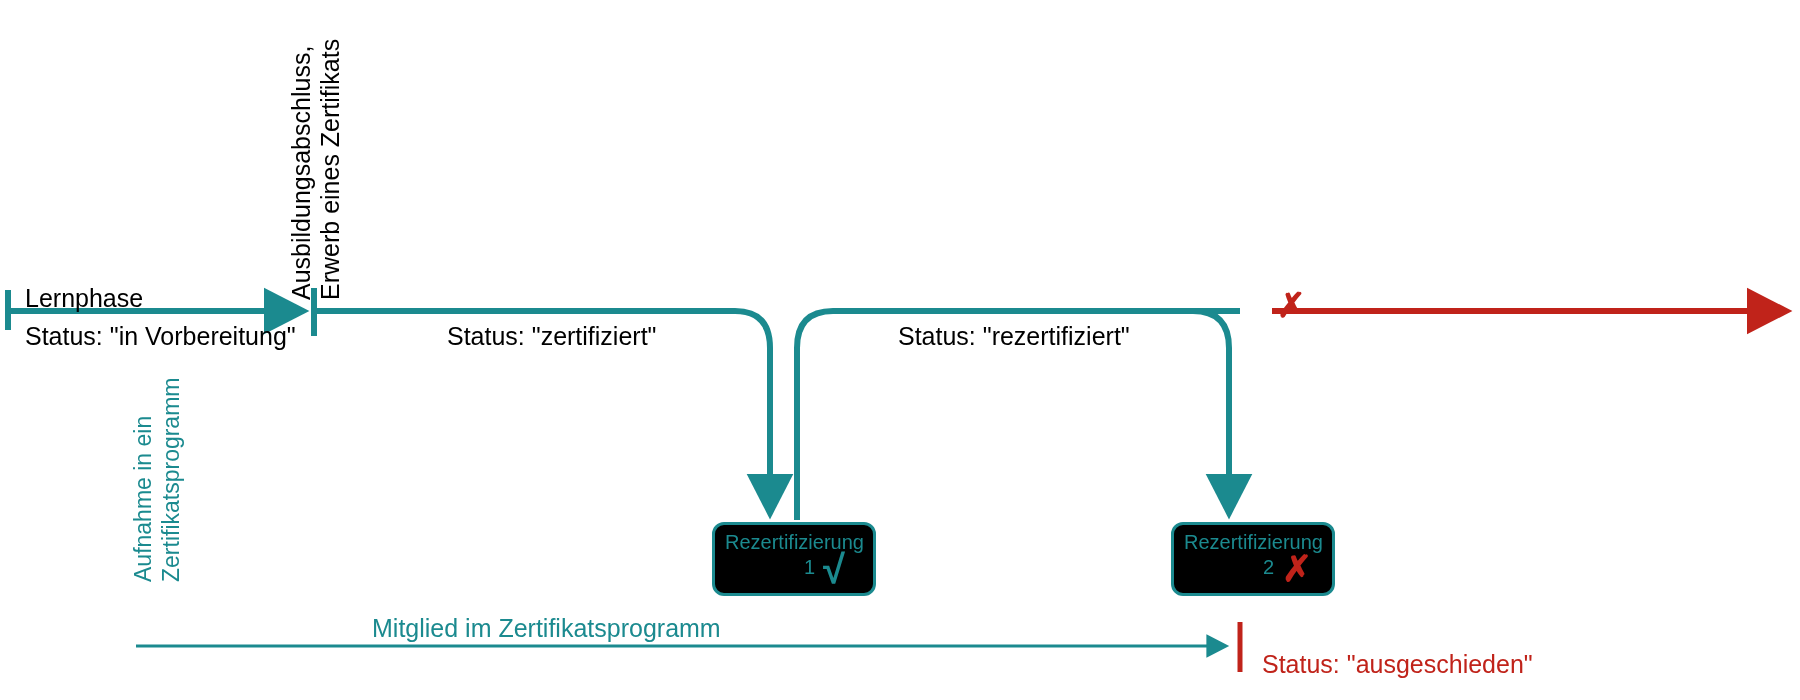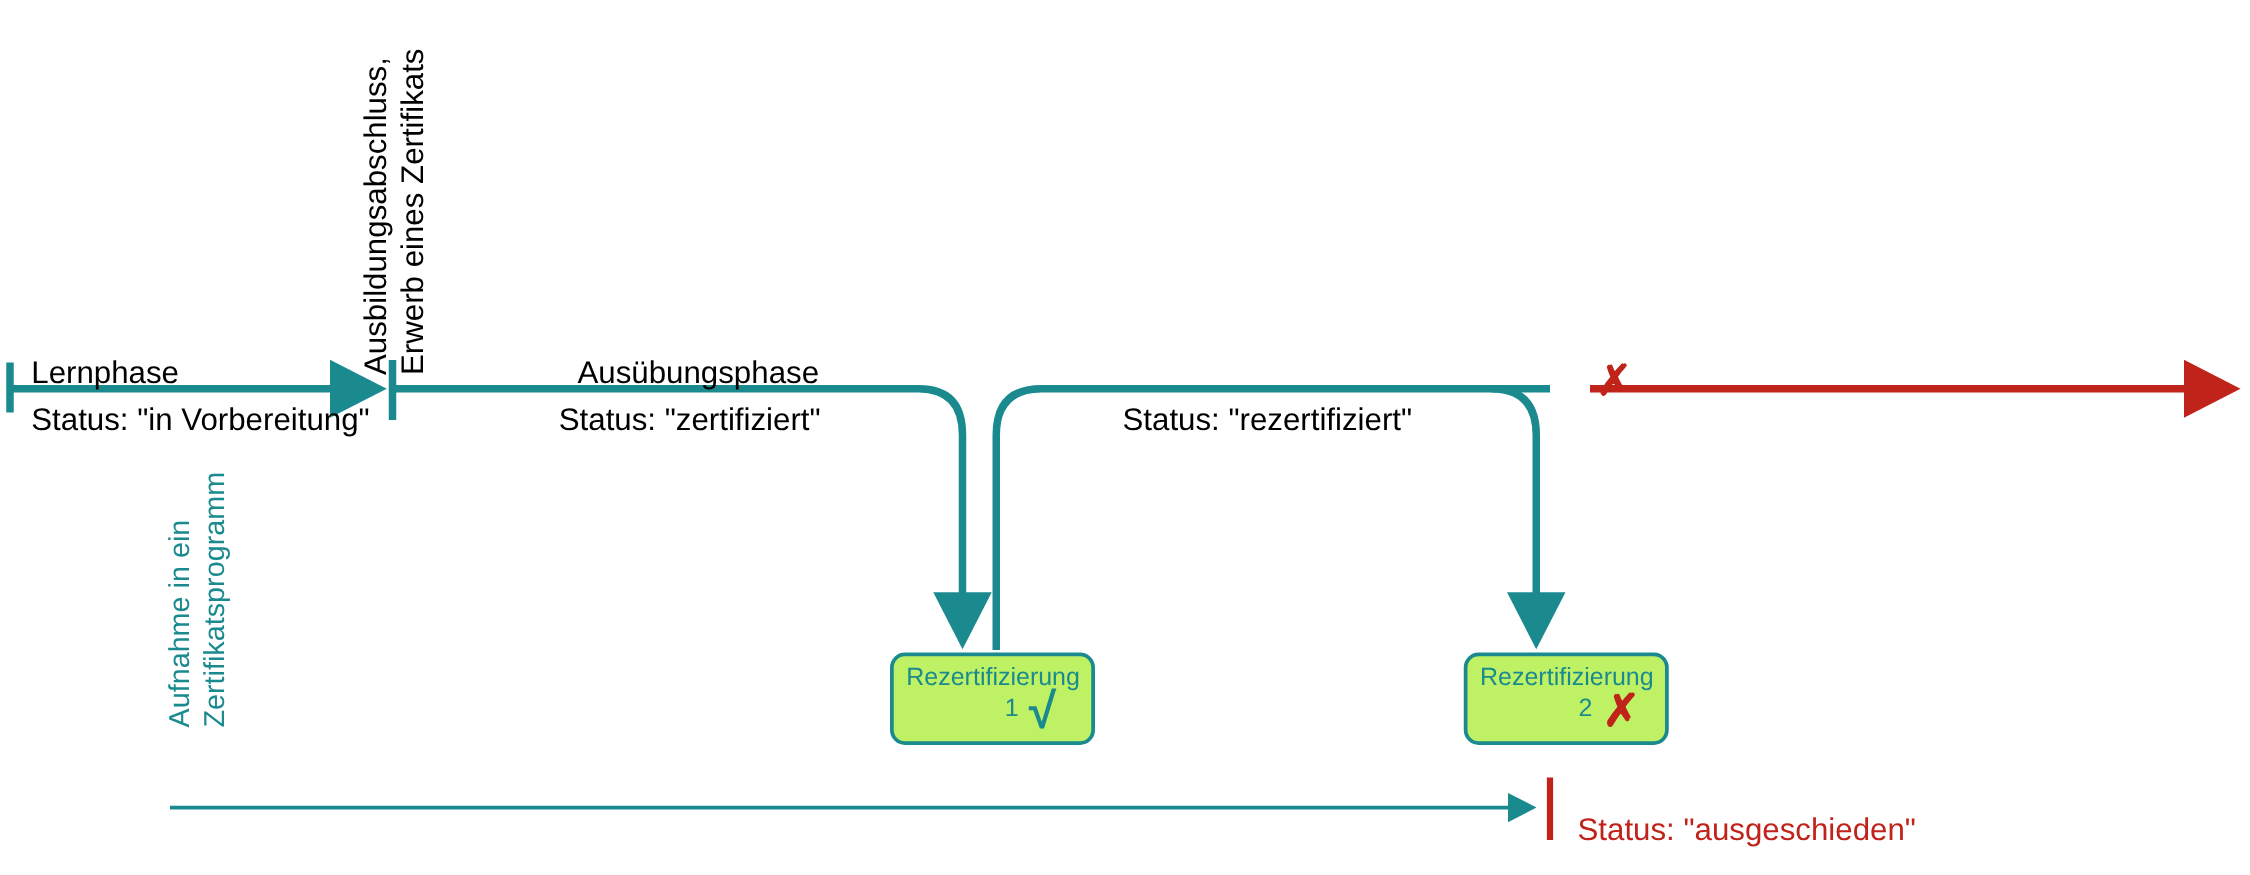--- a/index.html
+++ b/index.html
@@ -9,21 +9,21 @@
   svg#art{position:absolute;left:0;top:0;width:1800px;height:700px;}
   .lbl{position:absolute;white-space:nowrap;line-height:1.18;}
   .blk{color:#000000;font-size:25px;}
   .teal{color:#1B8A8F;font-size:25px;}
   .red{color:#C0231A;font-size:25px;}
   .vert{transform-origin:0 0;transform:rotate(-90deg);}
   .boxtxt{position:absolute;color:#1B8A8F;font-size:20px;text-align:right;white-space:nowrap;}
   .mark{position:absolute;font-size:40px;font-weight:bold;line-height:1;}
   .mark.ok{color:#1B8A8F;}
   .mark.no{color:#C0231A;}
-  .bbox{position:absolute;border:3px solid #1B8A8F;border-radius:12px;background:#bef264;}
+  .bbox{position:absolute;border:3px solid #1B8A8F;border-radius:12px;background:#000000;}
 </style>
 </head>
 <body>
 
 <div id="stage">
 
   <svg id="art" viewBox="0 0 1800 700" xmlns="http://www.w3.org/2000/svg">
     <defs>
       <marker id="ah-teal" markerWidth="9" markerHeight="9" refX="5.2" refY="4.5" orient="auto" markerUnits="strokeWidth">
         <path d="M0,0.6 L7.6,4.5 L0,8.4 Z" fill="#1B8A8F"></path>
@@ -50,21 +50,20 @@
 
     <line x1="1272" y1="311" x2="1778" y2="311" stroke="#C0231A" stroke-width="6" marker-end="url(#ah-red)"></line>
 
     <line x1="136" y1="646" x2="1222" y2="646" stroke="#1B8A8F" stroke-width="3" marker-end="url(#ah-teal)"></line>
     <line x1="1240" y1="622" x2="1240" y2="672" stroke="#C0231A" stroke-width="5"></line>
   </svg>
 
   <div class="lbl blk" style="left:25px; top:284px;">Lernphase</div>
   <div class="lbl blk" style="left:25px; top:322px;">Status: "in Vorbereitung"</div>
 
-  <div class="lbl blk" style="left:462px; top:284px;">Ausübungsphase</div>
   <div class="lbl blk" style="left:447px; top:322px;">Status: "zertifiziert"</div>
 
   <div class="lbl blk" style="left:898px; top:322px;">Status: "rezertifiziert"</div>
 
   <div class="lbl blk vert" style="left:287px; top:300px;">Ausbildungsabschluss,</div>
   <div class="lbl blk vert" style="left:316px; top:300px;">Erwerb eines Zertifikats</div>
 
   <div class="lbl teal vert" style="left:130px; top:582px; font-size:23px;">Aufnahme in ein</div>
   <div class="lbl teal vert" style="left:158px; top:582px; font-size:23px;">Zertifikatsprogramm</div>
 
@@ -75,16 +74,17 @@
   </div>
 
   <div class="bbox" style="left:1171px; top:522px; width:158px; height:68px;">
     <div class="boxtxt" style="left:10px; top:6px; width:138px;">Rezertifizierung</div>
     <div class="boxtxt" style="left:10px; top:31px; width:90px;">2</div>
     <div class="mark no" style="left:108px; top:26px; font-size:36px;">✗</div>
   </div>
 
   <div class="mark no" style="left:1277px; top:288px; font-size:34px;">✗</div>
 
+  <div class="lbl teal" style="left:372px; top:614px;">Mitglied im Zertifikatsprogramm</div>
 
   <div class="lbl red" style="left:1262px; top:650px;">Status: "ausgeschieden"</div>
 
 </div>
 
 </body></html>

